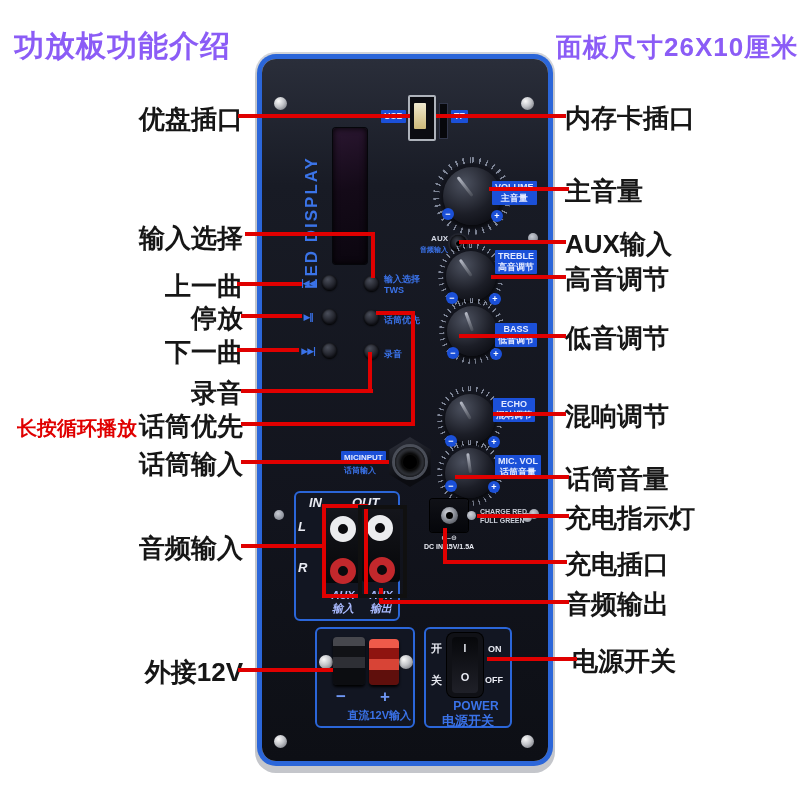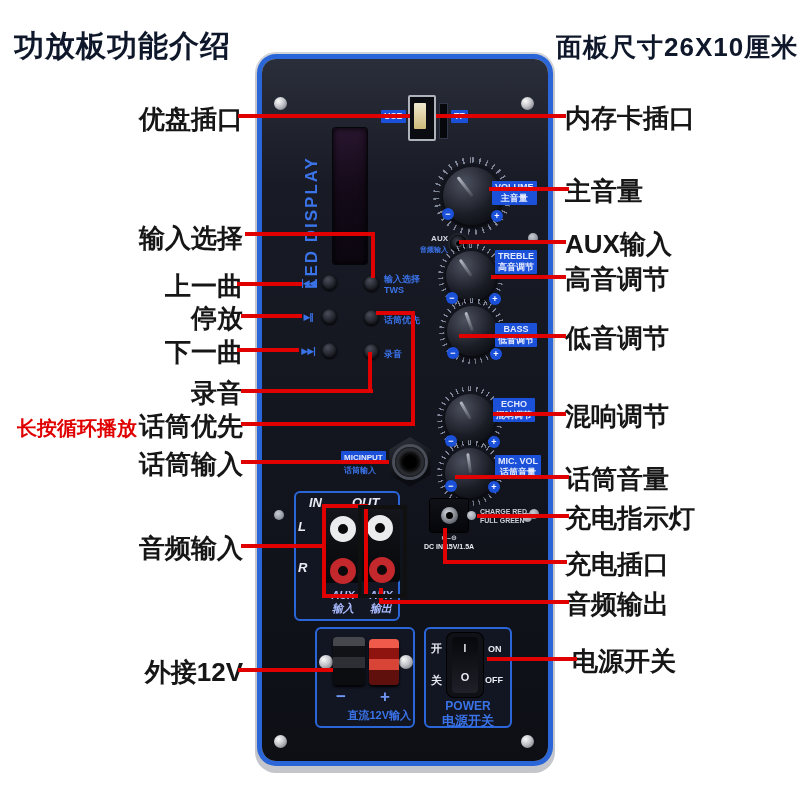--- a/index.html
+++ b/index.html
@@ -1,19 +1,19 @@
 <!DOCTYPE html>
 <html><head>
 <meta charset="utf-8">
 <style>
   html,body{margin:0;padding:0;background:#fff;}
   .stage{position:relative;width:800px;height:800px;background:#ffffff;overflow:hidden;
          font-family:"Liberation Sans","DejaVu Sans",sans-serif;}
   .ab{position:absolute;}
-  .title{position:absolute;color:#0f172a;font-weight:bold;white-space:nowrap;letter-spacing:1px;}
+  .title{position:absolute;color:#8b5cf6;font-weight:bold;white-space:nowrap;letter-spacing:1px;}
   .lblL{position:absolute;right:557px;color:#161616;font-size:26px;font-weight:bold;white-space:nowrap;z-index:3;}
   .lblR{position:absolute;left:565px;color:#161616;font-size:26px;font-weight:bold;white-space:nowrap;z-index:3;}
   .note{color:#e00000;font-size:20px;font-weight:bold;margin-right:2px;}
   .annh{position:absolute;height:4px;background:#e00000;z-index:6;}
   .annv{position:absolute;width:4px;background:#e00000;z-index:6;}
   .rectred{position:absolute;border:4px solid #e00000;z-index:6;background:transparent;}
   .rectblk{position:absolute;border:4px solid #101010;z-index:6;background:transparent;}
   .panel{position:absolute;left:262px;top:59px;width:286px;height:702px;border-radius:14px;
          background:linear-gradient(180deg,#2a2e3a 0%,#181b25 18%,#12141d 65%,#0d0f15 100%);
          box-shadow:0 0 0 5px #2b66d9,0 5px 0 7px #c4c6cb,0 0 0 7px #d2d4d8;z-index:1;}
@@ -224,21 +224,21 @@
       <div class="wt" style="left:5px;top:12px;font-size:11px;">开</div>
       <div class="wt" style="left:5px;top:44px;font-size:11px;">关</div>
       <div class="wt" style="left:62px;top:15px;font-size:9px;">ON</div>
       <div class="wt" style="left:59px;top:46px;font-size:9px;">OFF</div>
       <div class="ab" style="left:21px;top:4px;width:36px;height:64px;background:#101116;border-radius:7px;box-shadow:0 0 0 1px #000;">
         <div class="ab" style="left:5px;top:4px;width:26px;height:56px;background:linear-gradient(#07080b,#1f2028);border-radius:4px;">
           <div class="wt" style="left:0;top:6px;width:26px;text-align:center;font-size:10px;">I</div>
           <div class="wt" style="left:0;top:34px;width:26px;text-align:center;font-size:11px;">O</div>
         </div>
       </div>
-      <div class="bt" style="left:0;top:70px;width:84px;text-align:center;font-size:12px;">POWER</div>
+      <div class="bt" style="left:0;top:70px;width:84px;text-align:center;font-size:12px;padding-left:8px;">POWER</div>
       <div class="bt" style="left:0;top:83px;width:84px;text-align:center;font-size:13px;">电源开关</div>
     </div>
   </div>
 
   <div class="lblL" style="top:102px;">优盘插口</div>
   <div class="lblL" style="top:221px;">输入选择</div>
   <div class="lblL" style="top:269px;">上一曲</div>
   <div class="lblL" style="top:301px;">停放</div>
   <div class="lblL" style="top:335px;">下一曲</div>
   <div class="lblL" style="top:376px;">录音</div>

